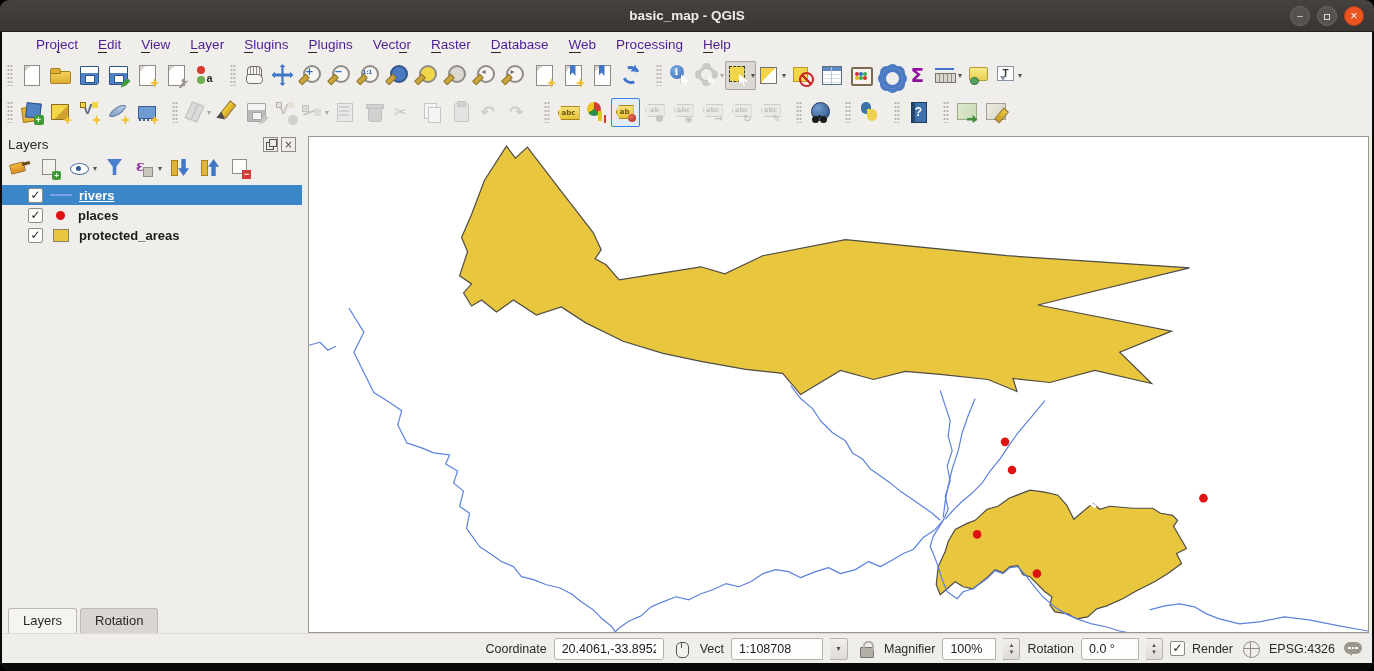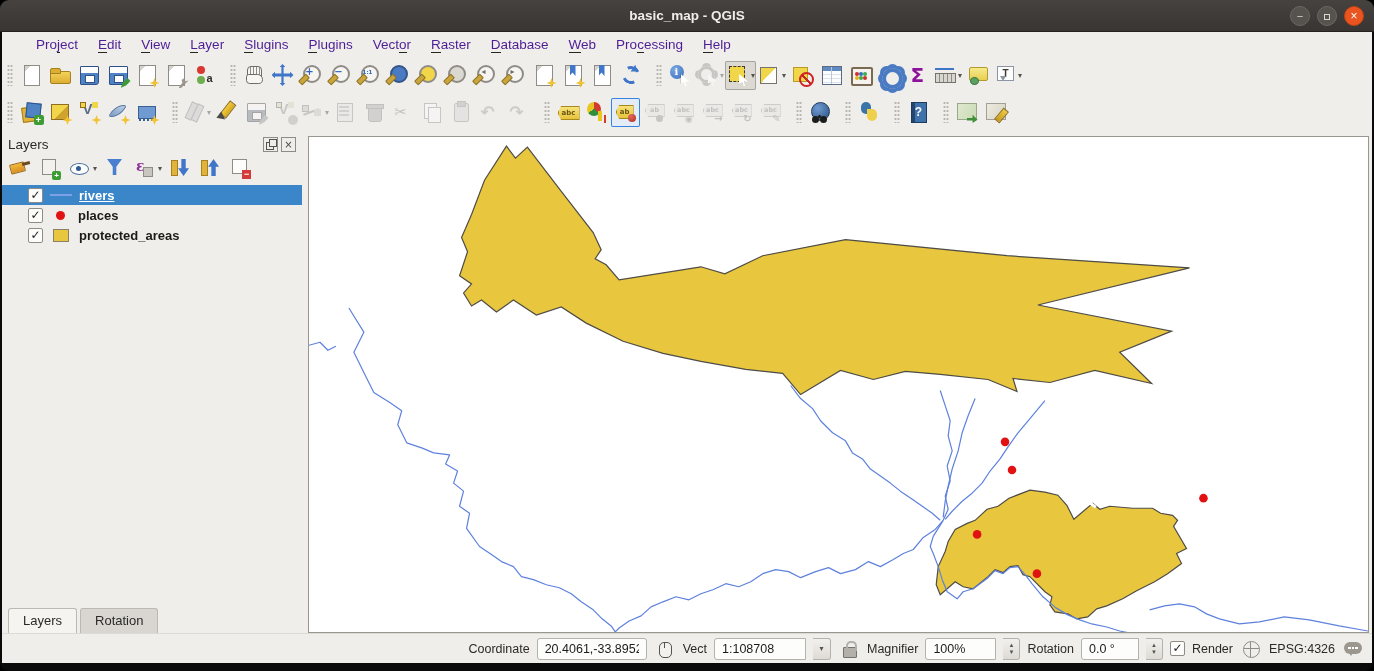--- a/index.html
+++ b/index.html
@@ -177,21 +177,21 @@
   .i-loc{width:13px;height:13px;position:relative;flex:none;}
   .i-loc::before{content:"";position:absolute;left:0;top:0;width:8px;height:8px;border:1.5px solid #8f8c86;border-radius:50%;}
   .i-loc::after{content:"";position:absolute;right:1px;bottom:0;width:1.7px;height:5px;background:#8f8c86;transform:rotate(-45deg);}
   .sb-spacer{flex:1;}
   .sb-label{white-space:nowrap;}
   .field{height:22px;background:#fdfdfc;border:1px solid #b5b2ad;border-radius:3px;display:flex;align-items:center;padding:0 5px;}
   .field input{border:none;outline:none;background:transparent;font-size:12.5px;color:#1d1c1a;font-family:inherit;width:100%;}
   .f-coord{width:110px;}
   .f-scale{width:92px;border-radius:3px 0 0 3px;}
   .combo-btn{width:18px;height:22px;background:linear-gradient(#f2f0ed,#dedbd5);border:1px solid #b5b2ad;border-left:none;border-radius:0 3px 3px 0;font-size:8px;color:#55534e;display:flex;align-items:center;justify-content:center;}
-  .f-mag{width:71px;border-radius:3px 0 0 3px;}
+  .f-mag{width:54px;border-radius:3px 0 0 3px;}
   .f-rot{width:58px;border-radius:3px 0 0 3px;}
   .spin{width:17px;height:22px;border:1px solid #b5b2ad;border-left:none;border-radius:0 3px 3px 0;background:linear-gradient(#f2f0ed,#dedbd5);display:flex;flex-direction:column;align-items:center;justify-content:center;font-size:6px;line-height:7px;color:#55534e;}
   .sic{width:22px;height:24px;position:relative;flex:none;}
   .i-mouse::before{content:"";position:absolute;left:5px;top:5px;width:11px;height:14px;border:1.5px solid #55534e;border-radius:5px;background:#f3f1ee;}
   .i-mouse::after{content:"";position:absolute;left:10px;top:6px;width:1.5px;height:5px;background:#55534e;}
   .i-lock::before{content:"";position:absolute;left:5px;top:10px;width:12px;height:9px;background:#b3b0aa;border:1px solid #76736d;border-radius:1px;}
   .i-lock::after{content:"";position:absolute;left:8px;top:4px;width:7px;height:8px;border:2px solid #b3b0aa;border-bottom:none;border-radius:5px 5px 0 0;}
   .i-globe-crs::before{content:"";position:absolute;left:3px;top:4px;width:15px;height:15px;border-radius:50%;border:1.5px solid #8f8c86;background:linear-gradient(90deg,transparent 0 6px,#8f8c86 6px 7px,transparent 7px),linear-gradient(transparent 0 6px,#8f8c86 6px 7px,transparent 7px);}
   .i-bubble::before{content:"";position:absolute;left:2px;top:5px;width:18px;height:12px;background:radial-gradient(circle at 30% 50%,#fff 1.3px,transparent 1.5px),radial-gradient(circle at 50% 50%,#fff 1.3px,transparent 1.5px),radial-gradient(circle at 70% 50%,#fff 1.3px,transparent 1.5px),#9b978f;border-radius:6px;}
   .i-bubble::after{content:"";position:absolute;left:6px;bottom:2px;border:3px solid transparent;border-top:5px solid #9b978f;}

